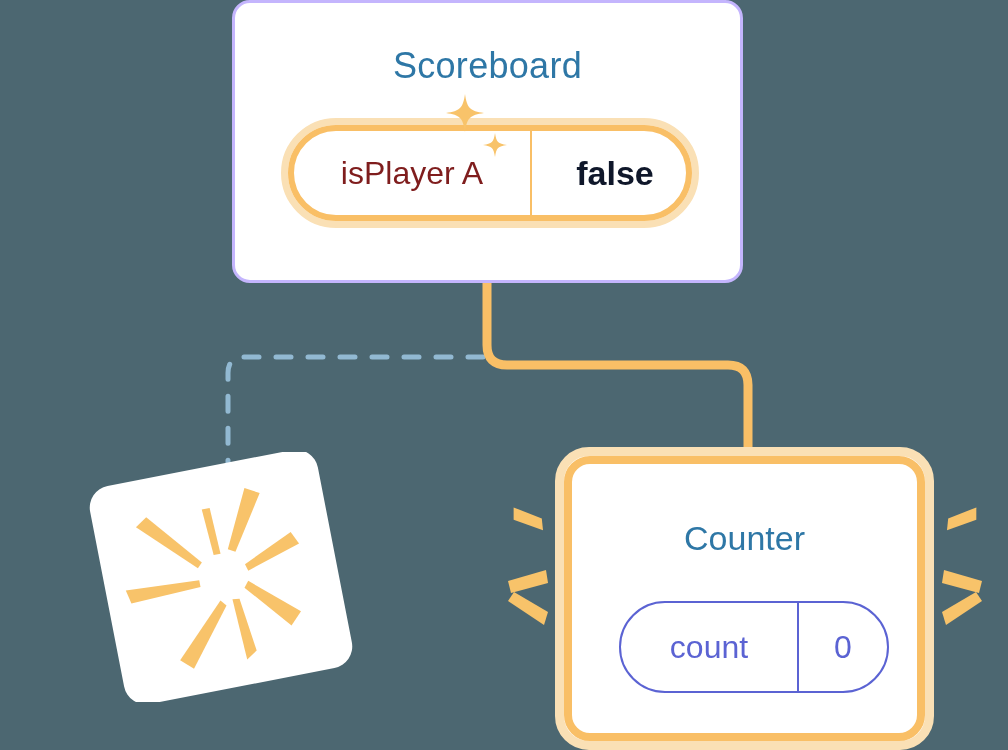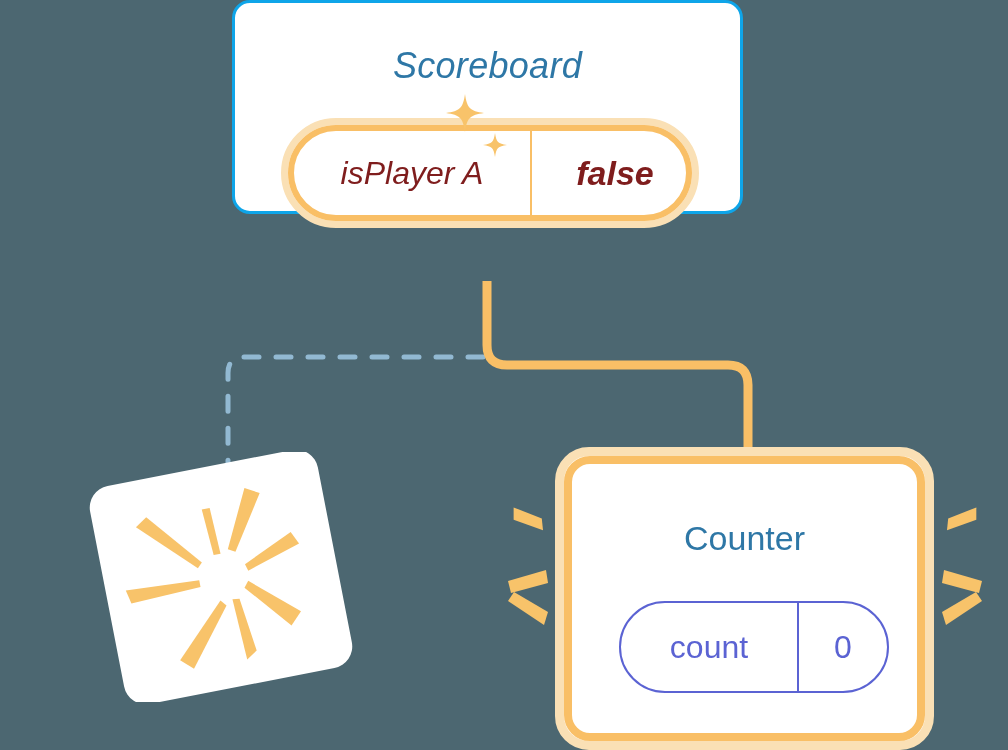--- a/index.html
+++ b/index.html
@@ -29,27 +29,26 @@
     height: 750px;
     pointer-events: none;
   }
 
   
   #scoreboard-card {
     position: absolute;
     left: 232px;
     top: 0px;
     width: 511px;
-    height: 214px;
-    background: #ffffff;
-    border: 3px solid #0ea5e9;
+    height: 283px;
+    background: #ffffff;
+    border: 3px solid #c4b5fd;
     border-radius: 18px;
     box-sizing: border-box;
     z-index: 4;
-    font-style: italic;
   }
   #scoreboard-title {
     position: absolute;
     left: 0;
     top: 42px;
     width: 100%;
     text-align: center;
     font-size: 36px;
     color: #2e77a6;
     letter-spacing: 0.3px;
@@ -94,21 +93,21 @@
     align-self: stretch;
     margin: -1px 0;
   }
   #sb-val {
     flex: 1 1 auto;
     display: flex;
     align-items: center;
     justify-content: center;
     font-size: 34px;
     font-weight: bold;
-    color: #7f1d1d;
+    color: #0f172a;
     padding-left: 12px;
   }
 
   
   #sparkles {
     position: absolute;
     left: 440px;
     top: 88px;
     width: 80px;
     height: 80px;

